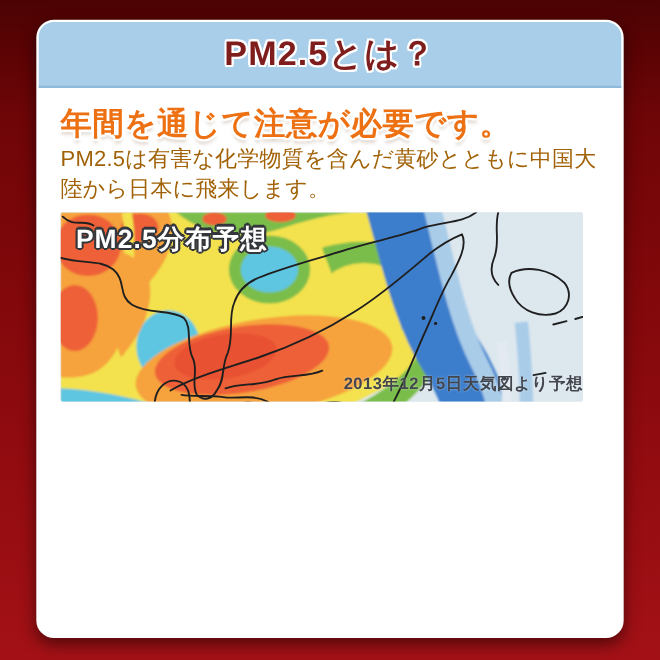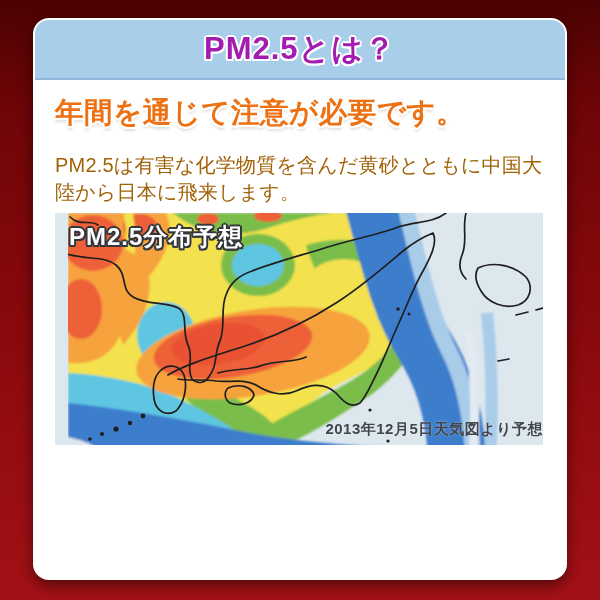--- a/index.html
+++ b/index.html
@@ -15,38 +15,38 @@
     border:2px solid rgba(255,255,255,.9);
     box-shadow:0 5px 14px rgba(0,0,0,.5);
     box-sizing:border-box;overflow:hidden;
   }
   .card-header{
     height:58px;background:#a9cee9;
     border-bottom:2px solid #8fb9da;
     display:flex;align-items:center;justify-content:center;
   }
   .title{
-    margin:0;font-size:31px;font-weight:800;color:#a21caf;letter-spacing:1px;
+    margin:0;font-size:31px;font-weight:800;color:#7f1d1d;letter-spacing:1px;
     text-shadow:-2px 0 0 #fff,2px 0 0 #fff,0 -2px 0 #fff,0 2px 0 #fff,
       -1.5px -1.5px 0 #fff,1.5px -1.5px 0 #fff,-1.5px 1.5px 0 #fff,1.5px 1.5px 0 #fff;
   }
   .card-body{padding:12px 20px 0 20px;}
   .headline{
-    margin:2px 0 20px 0;font-size:28.5px;font-weight:800;color:#ed7113;letter-spacing:.5px;
+    margin:2px 0 0 0;font-size:28.5px;font-weight:800;color:#ed7113;letter-spacing:.5px;
     text-shadow:-2px 0 0 #fff,2px 0 0 #fff,0 -2px 0 #fff,0 2px 0 #fff,
       -1.5px -1.5px 0 #fff,1.5px -1.5px 0 #fff,-1.5px 1.5px 0 #fff,1.5px 1.5px 0 #fff,
       0 4px 3px rgba(110,70,30,.22);
   }
   .para{
     margin:0;font-size:20px;line-height:27px;color:#a16207;font-weight:500;
     letter-spacing:.2px;text-align:left;
   }
   .map{
-    position:relative;width:475px;height:232px;margin-top:7px;
-    border-radius:2px;overflow:hidden;background:#dde7ee;padding-left:13px;
+    position:relative;width:475px;height:172px;margin-top:7px;
+    border-radius:2px;overflow:hidden;background:#dde7ee;
   }
   .map svg{display:block;}
   .map-label{
     position:absolute;left:14px;top:8px;
     font-size:24px;font-weight:800;color:#ffffff;letter-spacing:1px;
     text-shadow:-2px 0 0 #33373c,2px 0 0 #33373c,0 -2px 0 #33373c,0 2px 0 #33373c,
       -1.5px -1.5px 0 #33373c,1.5px -1.5px 0 #33373c,-1.5px 1.5px 0 #33373c,1.5px 1.5px 0 #33373c;
   }
   .map-caption{
     position:absolute;right:0;bottom:6px;

